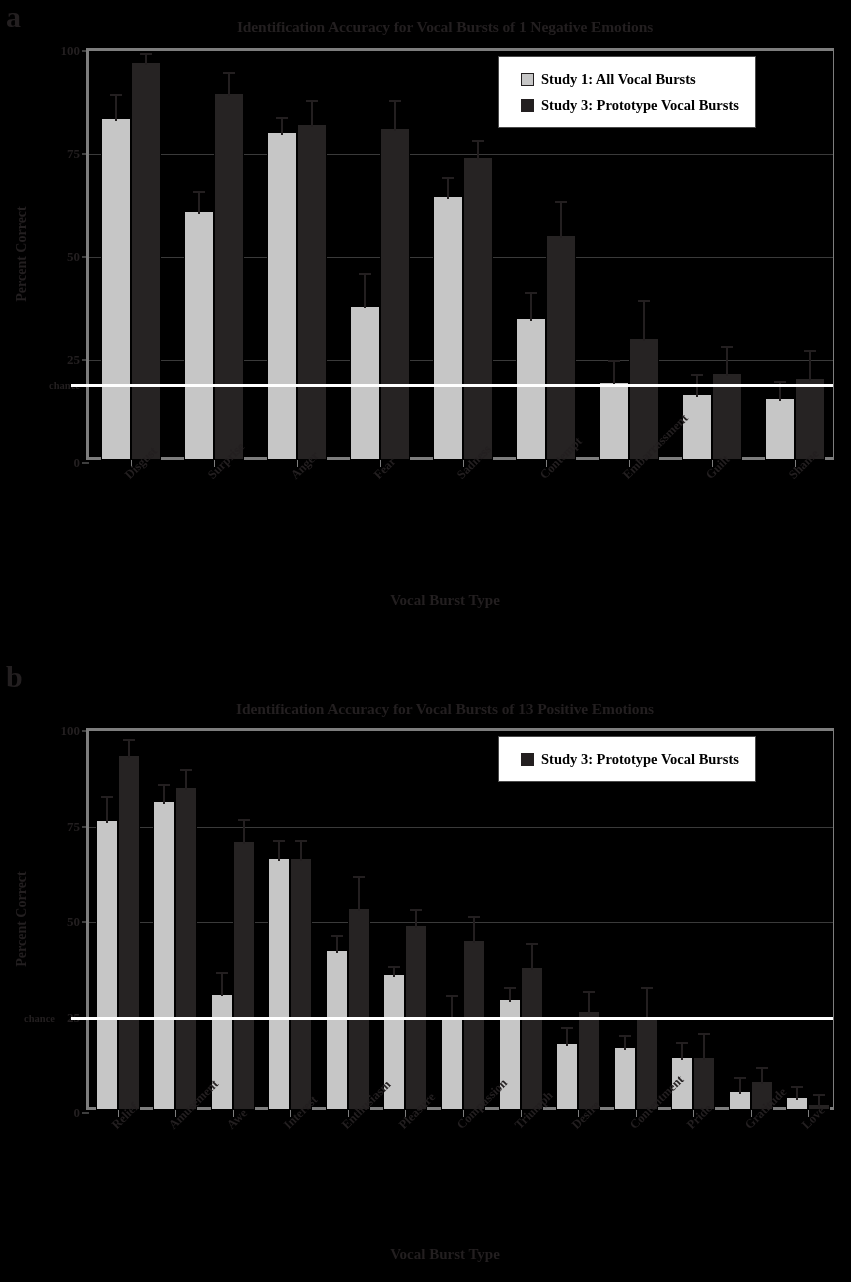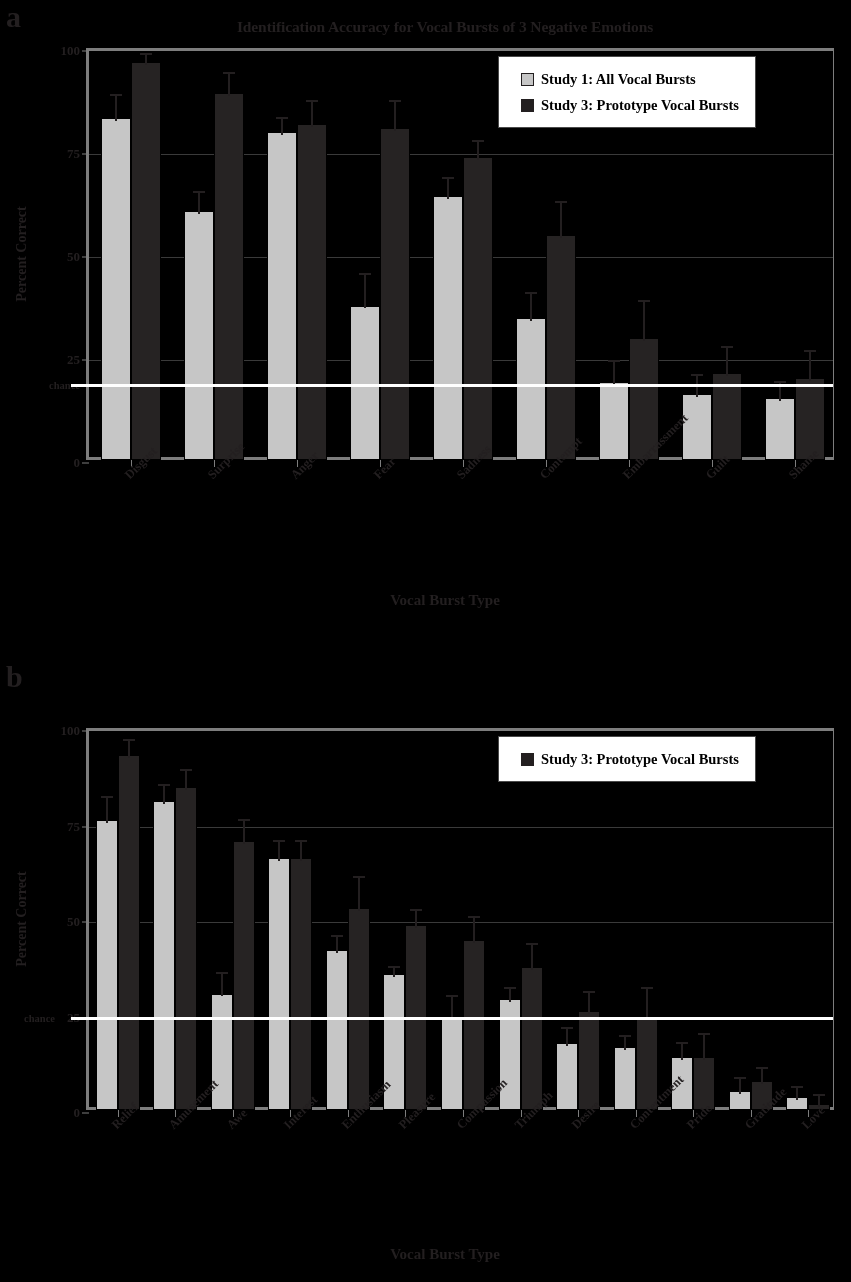--- a/index.html
+++ b/index.html
@@ -160,21 +160,21 @@
   .legend-text {
     font-size:14.5px; font-weight:bold;
     color:#000; white-space:nowrap;
   }
 </style>
 </head>
 <body>
 
 <div class="panel" id="panel-a">
   <div class="panel-letter" style="left:6px; top:2px;">a</div>
-  <div class="chart-title" style="left:60px; top:18px; width:770px;">Identification Accuracy for Vocal Bursts of 3 Negative Emotions</div>
+  <div class="chart-title" style="left:60px; top:18px; width:770px;">Identification Accuracy for Vocal Bursts of 1 Negative Emotions</div>
 
   <div class="plot" id="plot-a" style="left:86px; top:48px; width:748px; height:412px;">
     <div class="plot-inner" id="inner-a">
         <div class="ytick" style="top: 412px;">0</div>
         <div class="ytick-mark" style="top: 412px;"></div>
         <div class="gridline" style="top: 309px;"></div>
         <div class="ytick" style="top: 309px;">25</div>
         <div class="ytick-mark" style="top: 309px;"></div>
         <div class="gridline" style="top: 206px;"></div>
         <div class="ytick" style="top: 206px;">50</div>
@@ -327,20 +327,21 @@
     <div class="xlabel-rot" style="left: 370.889px; top: 472px;">Fear</div>
     <div class="xlabel-rot" style="left: 454px; top: 472px;">Sadness</div>
     <div class="xlabel-rot" style="left: 537.111px; top: 472px;">Contempt</div>
     <div class="xlabel-rot" style="left: 620.222px; top: 472px;">Embarrassment</div>
     <div class="xlabel-rot" style="left: 703.333px; top: 472px;">Guilt</div>
     <div class="xlabel-rot" style="left: 786.444px; top: 472px;">Shame</div>
   </div>
 
 <div class="panel" id="panel-b">
   <div class="panel-letter" style="left:6px; top:22px;">b</div>
+  <div class="chart-title" style="left:60px; top:60px; width:770px;">Identification Accuracy for Vocal Bursts of 13 Positive Emotions</div>
 
   <div class="plot" id="plot-b" style="left:86px; top:88px; width:748px; height:382px;">
     <div class="plot-inner" id="inner-b">
         <div class="ytick" style="top: 382px;">0</div>
         <div class="ytick-mark" style="top: 382px;"></div>
         <div class="gridline" style="top: 286.5px;"></div>
         <div class="ytick" style="top: 286.5px;">25</div>
         <div class="ytick-mark" style="top: 286.5px;"></div>
         <div class="gridline" style="top: 191px;"></div>
         <div class="ytick" style="top: 191px;">50</div>

